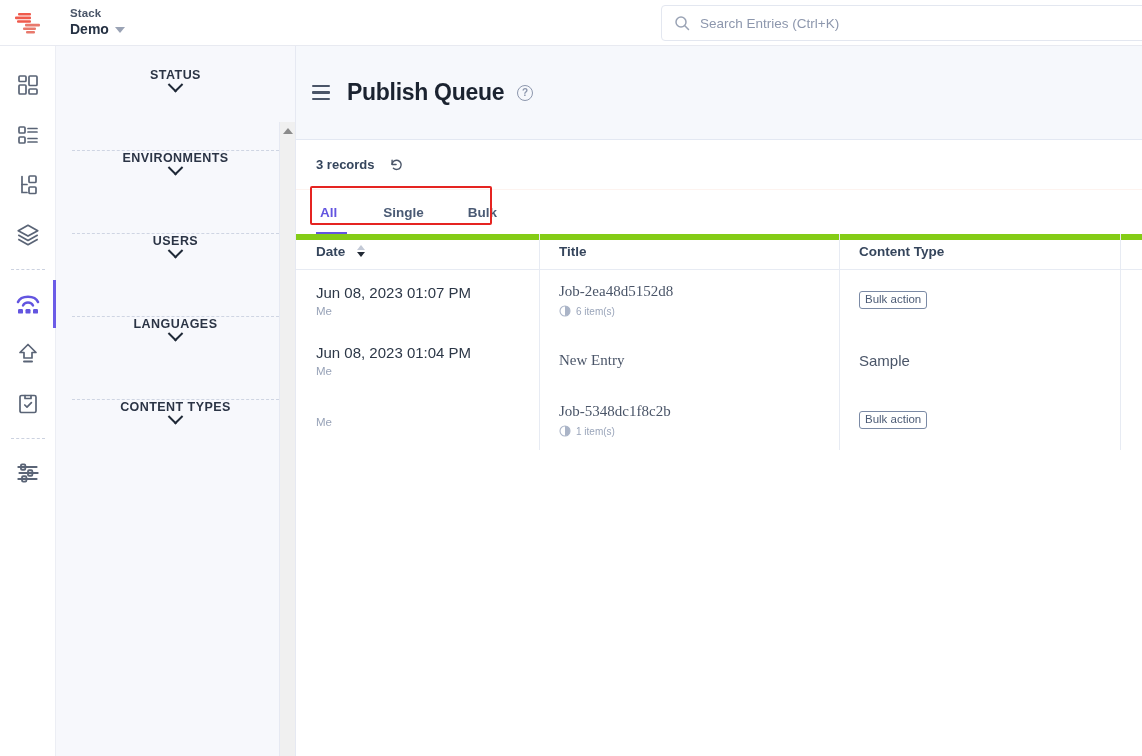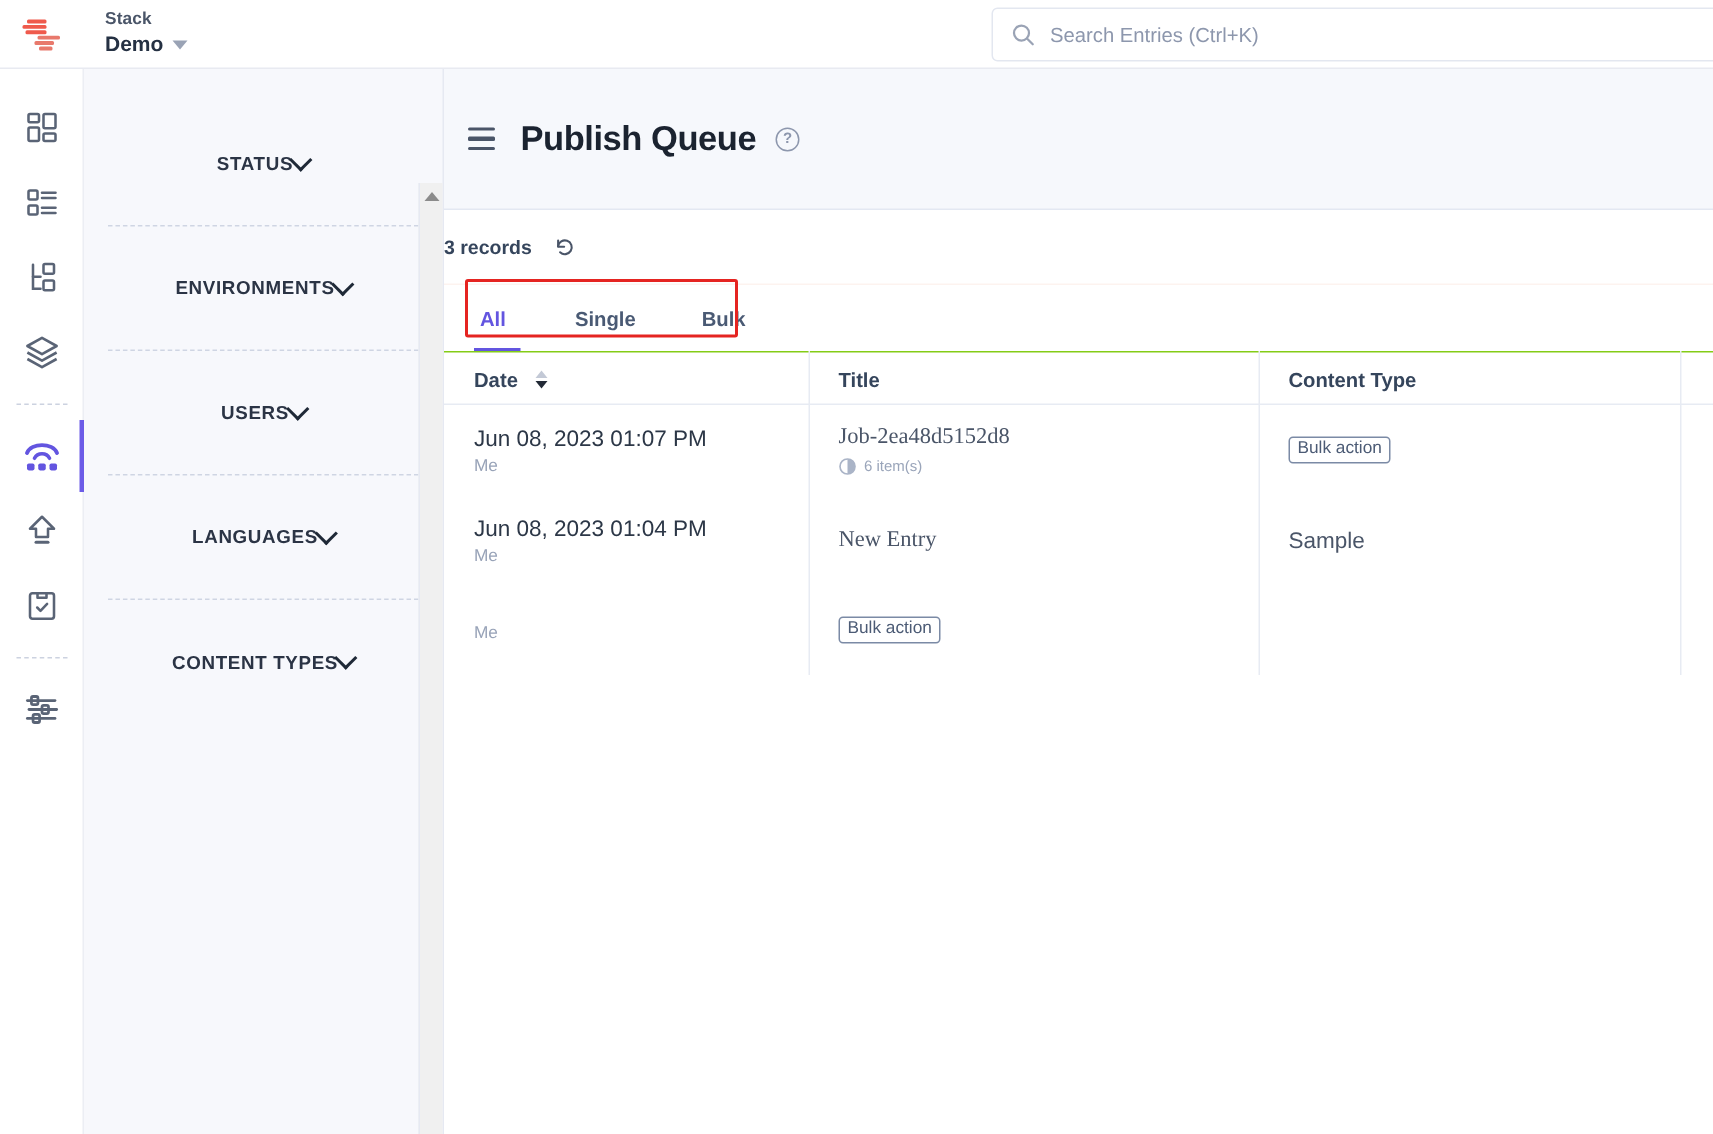--- a/index.html
+++ b/index.html
@@ -56,21 +56,21 @@
   .filters {
     position: absolute; left: 56px; top: 46px; width: 240px; height: 710px;
     background: #f7f8fc; border-right: 1px solid #e6e9f2;
   }
   .filters-title {
     font-size: 20px; font-weight: bold; color: #14171f; padding: 32px 0 0 16px;
     letter-spacing: -.2px;
   }
   .fgroup {
     margin: 0 16px; height: 83px; display: flex; align-items: center;
-    justify-content: center; border-bottom: 1px dashed #cfd5e3;
+    justify-content: flex-start; border-bottom: 1px dashed #cfd5e3; flex-direction: column;
   }
   .fgroup:last-child { border-bottom: none; }
   .fgroup-label {
     font-size: 12.5px; font-weight: bold; color: #2b3445; letter-spacing: .45px;
   }
   .chev {
     width: 11px; height: 11px; border-right: 2.2px solid #1f2937; border-bottom: 2.2px solid #1f2937;
     transform: rotate(45deg) translate(-2px,-2px);
   }
   
@@ -93,21 +93,21 @@
   .hamburger { display: flex; flex-direction: column; gap: 4px; }
   .hamburger span { display: block; width: 18px; height: 2.4px; background: #4a5568; border-radius: 1px; }
   .page-title { font-size: 23px; font-weight: bold; color: #1b2330; letter-spacing: -.3px; }
   .help-icon {
     width: 16px; height: 16px; border-radius: 50%; border: 1.4px solid #8d97ad;
     font-size: 10px; color: #8d97ad; display: flex; align-items: center; justify-content: center;
     font-weight: bold; margin-left: -4px;
   }
 
   .records-bar {
-    height: 50px; display: flex; align-items: center; gap: 14px;
+    height: 50px; display: flex; align-items: center; padding-left: 20px; gap: 14px;
     border-bottom: 1px solid #fdf3ef;
   }
   .records-text { font-size: 13px; font-weight: bold; color: #35455c; }
 
   .tabs-wrap { position: relative; padding-left: 20px; height: 44px; }
   .tabs { display: flex; gap: 0; height: 44px; align-items: center; }
   .tab {
     font-size: 13.5px; font-weight: bold; color: #4a5a74; padding: 0 22px; height: 44px;
     display: flex; align-items: center; position: relative;
   }
@@ -117,22 +117,22 @@
     content: ""; position: absolute; left: 0; right: 14px; bottom: 0; height: 2.5px; background: #6355e0;
   }
   .tab-highlight {
     position: absolute; left: 14px; top: -4px; width: 182px; height: 39px;
     border: 2.5px solid #e52421; border-radius: 2px; pointer-events: none;
   }
 
   
   .table { position: relative; width: 846px; }
   .thead {
-    display: flex; height: 36px; align-items: flex-start;
-    border-top: 1px solid #84cc16; border-bottom: 1px solid #e7ebf3;
+    display: flex; height: 36px; align-items: flex-end;
+    border-top: 6px solid #84cc16; border-bottom: 1px solid #e7ebf3;
   }
   .col-date { width: 243px; padding-left: 20px; }
   .col-title { width: 300px; padding-left: 20px; }
   .col-ctype { width: 283px; padding-left: 20px; }
   .th-text { font-size: 13.5px; font-weight: bold; color: #35455c; }
   .th-cell { display: flex; align-items: center; gap: 12px; height: 36px; }
   .sort-ind { display: flex; flex-direction: column; gap: 2px; }
   .sort-up {
     width: 0; height: 0; border-left: 4.5px solid transparent; border-right: 4.5px solid transparent;
     border-bottom: 5px solid #c3c9d6;
@@ -380,20 +380,30 @@
         </div>
         <div class="col-ctype cell">
           <span class="ctype-text">Sample</span>
         </div>
       </div>
 
       <div class="trow">
         <div class="col-date cell">
           <span class="date-sub">Me</span>
         </div>
+        <div class="col-title cell">
+          <span class="title-main">Job-5348dc1f8c2b</span>
+          <span class="title-sub">
+            <svg width="12" height="12" viewBox="0 0 12 12">
+              <circle cx="6" cy="6" r="5" fill="none" stroke="#aab4c7" stroke-width="1.1"></circle>
+              <path d="M6 1 A5 5 0 0 1 6 11 Z" fill="#aab4c7"></path>
+            </svg>
+            <span>1 item(s)</span>
+          </span>
+        </div>
         <div class="col-ctype cell">
           <span class="badge">Bulk action</span>
         </div>
       </div>
 
       <div class="vline" style="left:243px; height:216px;"></div>
       <div class="vline" style="left:543px; height:216px;"></div>
       <div class="vline" style="left:824px; height:216px;"></div>
     </div>
 

